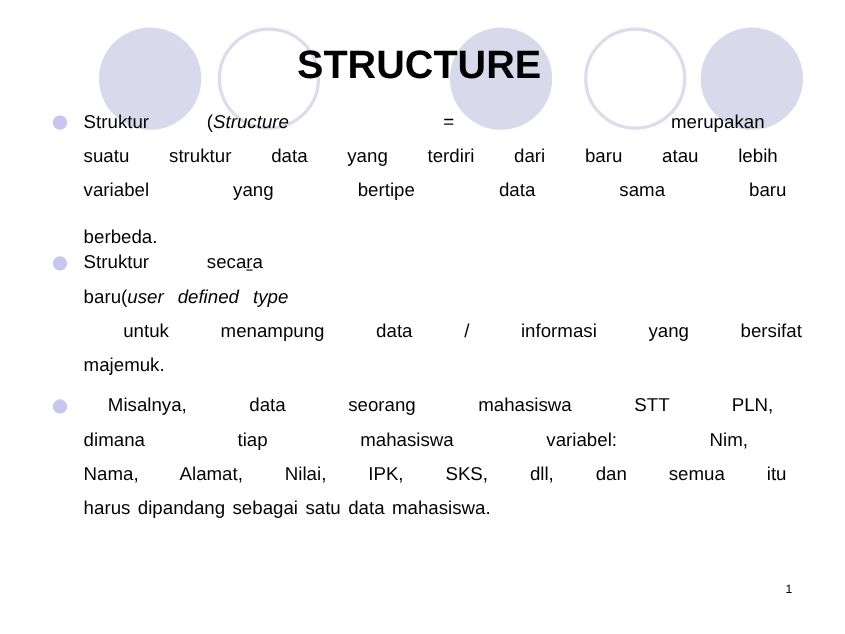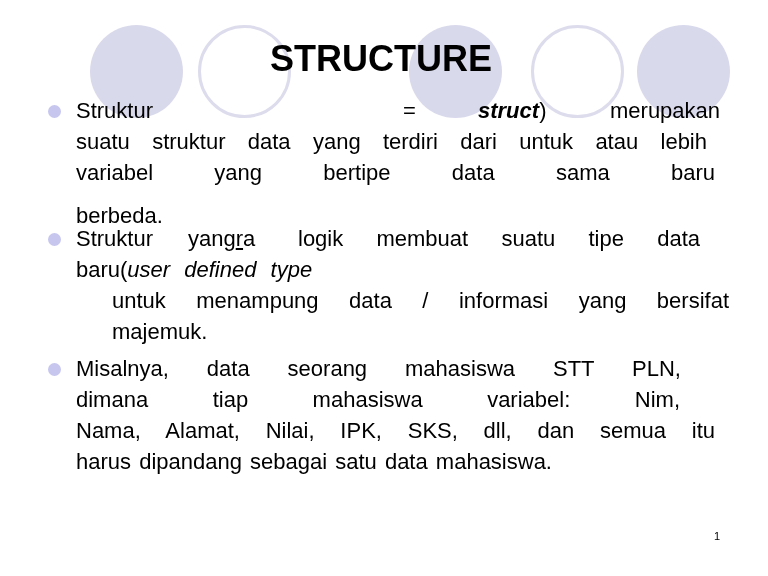--- a/index.html
+++ b/index.html
@@ -5,59 +5,58 @@
     html, body { margin: 0; padding: 0; }
     body { width: 768px; height: 576px; background: #ffffff; position: relative; overflow: hidden;
            font-family: "Liberation Sans", sans-serif; color: #000; }
     .deco-circle { position: absolute; width: 93px; height: 93px; border-radius: 50%; box-sizing: border-box; top: 25px; }
     .deco-filled { background: #d9d9ec; }
     .deco-outline { border: 3px solid #dcdced; background: transparent; }
     .title { position: absolute; left: 0; width: 768px; top: 38px; text-align: center;
              font-size: 36px; font-weight: bold; letter-spacing: 0px; padding-left: 0; }
     .title span { position: relative; left: -3px; }
     .bullet { position: absolute; left: 48px; width: 13px; height: 13px; border-radius: 50%; background: #c6c6ef; }
-    .line { position: absolute; left: 76px; height: 31px; font-size: 22px; line-height: 31px; white-space: nowrap; }
+    .line { position: absolute; left: 76px; height: 31px; font-size: 17px; line-height: 31px; white-space: nowrap; }
     .just { text-align: justify; text-align-last: justify; white-space: normal; }
     .line i { font-style: italic; }
     .line b { font-weight: bold; font-style: italic; }
     .pagenum { position: absolute; left: 714px; top: 530px; font-size: 11px; }
   </style>
 </head>
 <body>
 
 <div class="deco-circle deco-filled" style="left:90px;"></div>
 <div class="deco-circle deco-outline" style="left:198px;"></div>
 <div class="deco-circle deco-filled" style="left:409px;"></div>
 <div class="deco-circle deco-outline" style="left:531px;"></div>
 <div class="deco-circle deco-filled" style="left:637px;"></div>
 
 <div class="title"><span>STRUCTURE</span></div>
 
 <div class="bullet" style="top:105px;"></div>
 <div class="line" style="top:95px; width:624px;">
   <span style="position:absolute; left:0;">Struktur</span>
+  <span style="position:absolute; left:112px;"><span>(</span><i>Structure</i></span>
   <span style="position:absolute; left:327px;">=</span>
-  <span style="position:absolute; left:402px;"><b>struct</b><span>)</span></span>
   <span style="position:absolute; left:498px;margin-left:36px;">merupakan</span>
 </div>
-<div class="line just" style="top:126px; width:631px;">suatu struktur data yang terdiri dari untuk atau lebih</div>
+<div class="line just" style="top:126px; width:631px;">suatu struktur data yang terdiri dari baru atau lebih</div>
 <div class="line just" style="top:157px; width:639px;">variabel yang bertipe data sama baru</div>
 <div class="line" style="top:200px;">berbeda.</div>
 
 <div class="bullet" style="top:233px;"></div>
 <div class="line" style="top:223px; width:624px;">
   <span style="position:absolute; left:0;">Struktur</span>
-  <span style="position:absolute; left:112px;"><span>yang</span><u>r</u><span>a</span></span>
-  <span style="position:absolute; left:222px; width:402px; text-align:justify; text-align-last:justify; white-space:normal;">logik membuat suatu tipe data</span>
+  <span style="position:absolute; left:112px;"><span>seca</span><u>r</u><span>a</span></span>
 </div>
 <div class="line" style="top:254px; width:631px;text-decoration:underline;">
   <span style="position:absolute; left:0;"><span>baru(</span><i style="word-spacing:8px;">user defined type</i></span>
 </div>
 <div class="line just" style="top:285px; left:112px; width:617px;">untuk menampung data / informasi yang bersifat</div>
-<div class="line" style="top:316px;margin-left:36px;">majemuk.</div>
+<div class="line" style="top:316px;">majemuk.</div>
 
 <div class="bullet" style="top:363px;"></div>
-<div class="line just" style="top:353px; width:605px;">Misalnya, data seorang mahasiswa STT PLN,</div>
+<div class="line just" style="top:353px; width:605px;margin-left:22px;">Misalnya, data seorang mahasiswa STT PLN,</div>
 <div class="line just" style="top:384px; width:604px;">dimana tiap mahasiswa variabel: Nim,</div>
 <div class="line just" style="top:415px; width:639px;">Nama, Alamat, Nilai, IPK, SKS, dll, dan semua itu</div>
 <div class="line" style="top:446px; word-spacing:2px;">harus dipandang sebagai satu data mahasiswa.</div>
 
 <div class="pagenum">1</div>
 
 </body></html>

